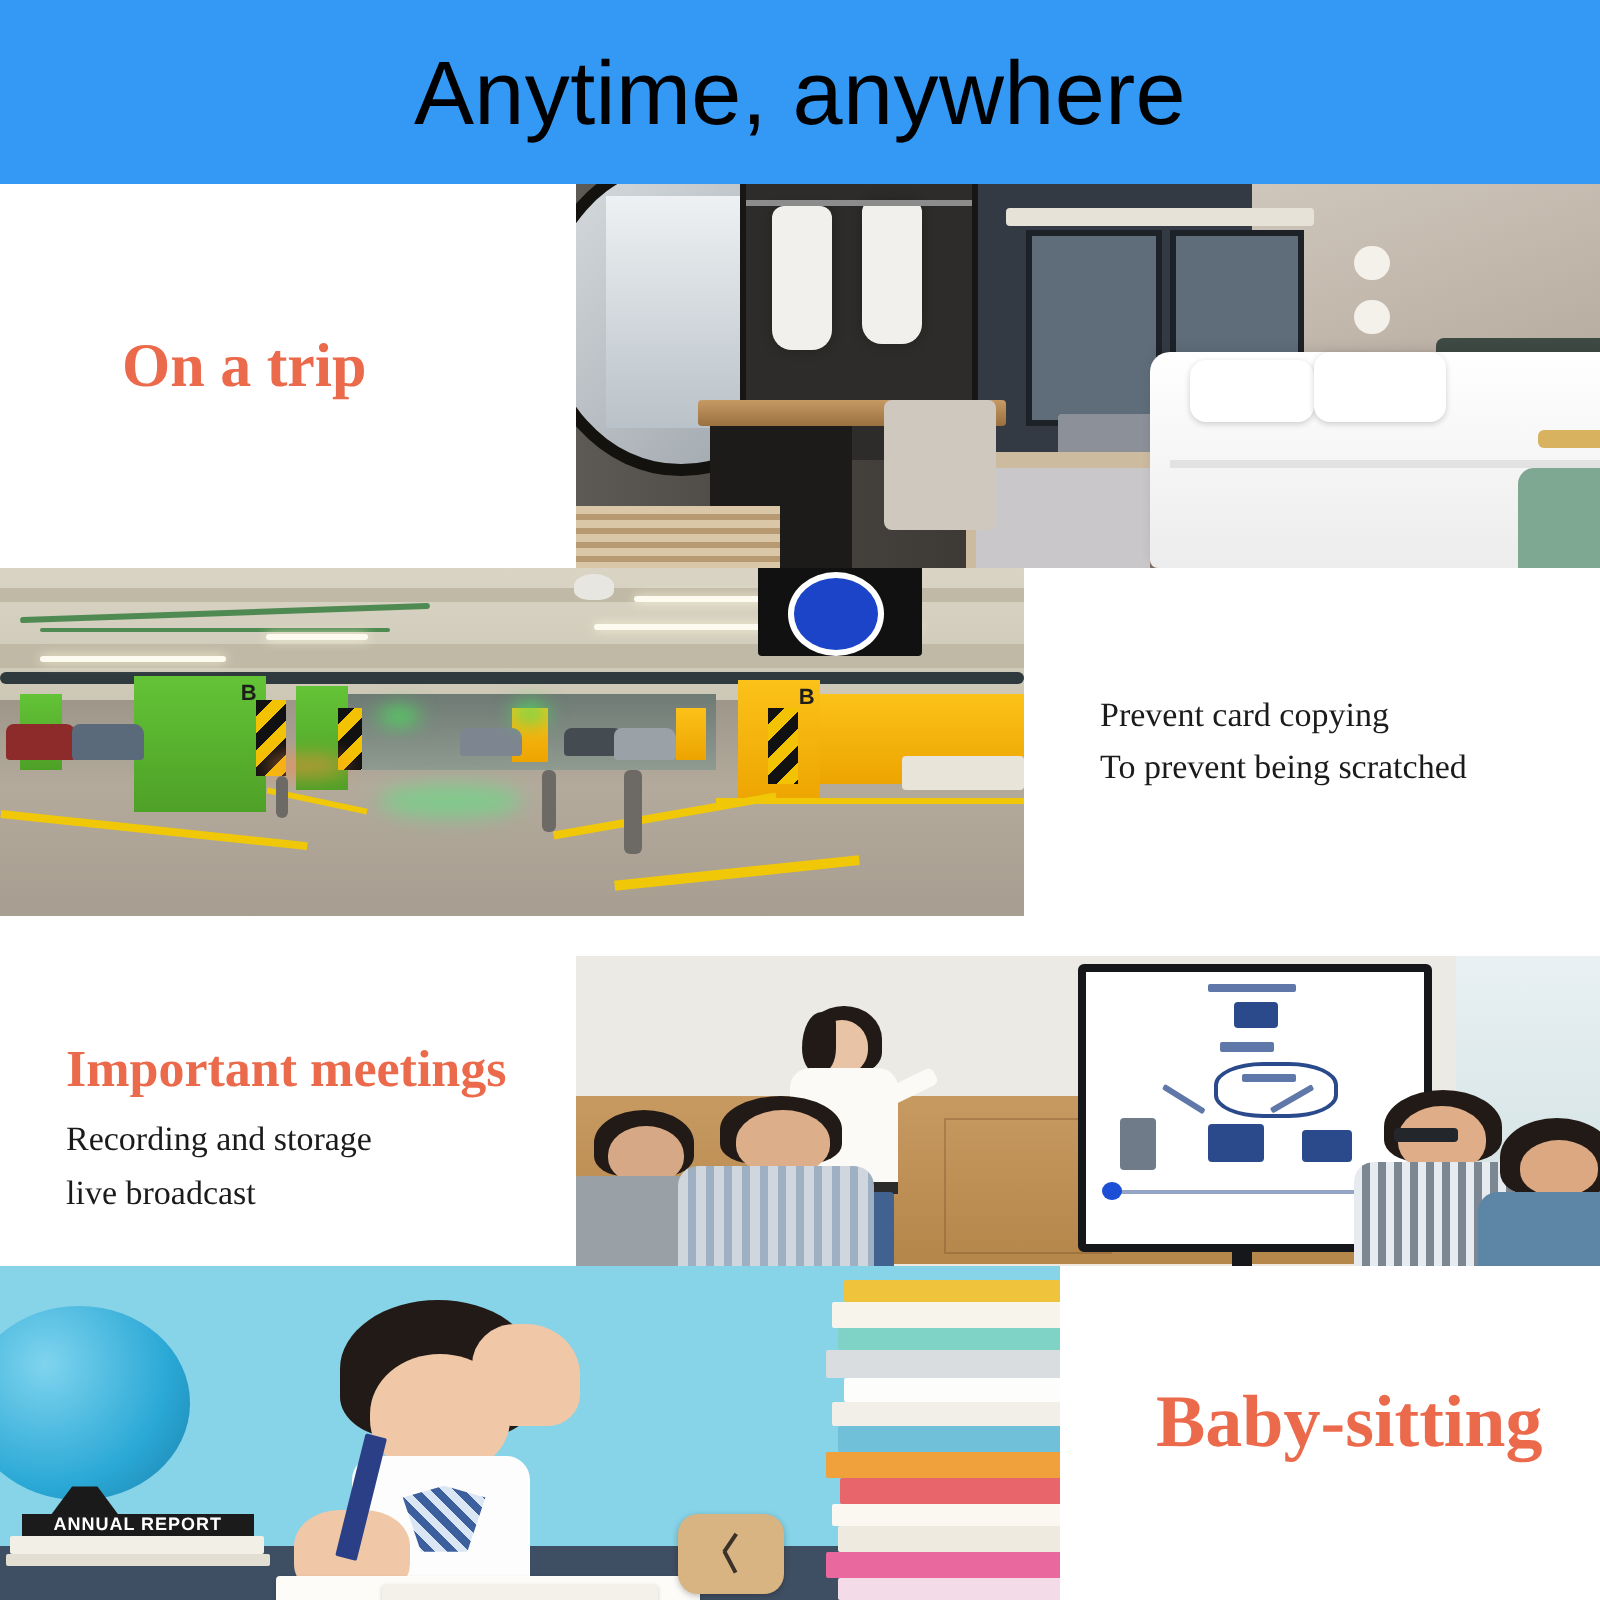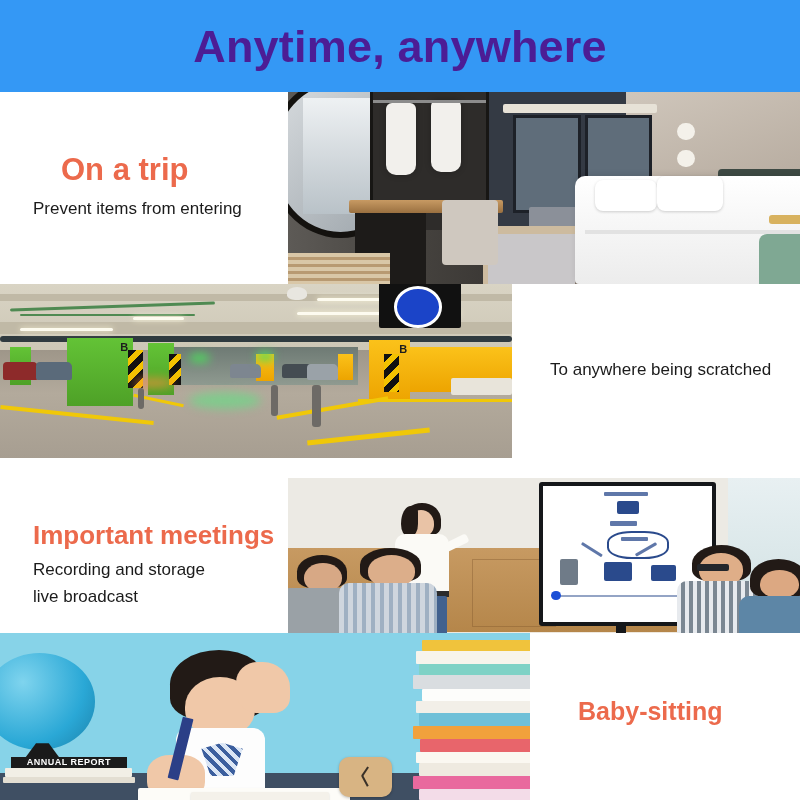--- a/index.html
+++ b/index.html
@@ -3,43 +3,43 @@
 <meta charset="utf-8">
 <style>
   html,body{margin:0;padding:0;background:#fff;}
   body{width:800px;height:800px;overflow:hidden;
        font-family:"Liberation Sans","DejaVu Sans",sans-serif;}
   .page{position:relative;width:800px;height:800px;background:#ffffff;}
 
   
   .banner{position:absolute;left:0;top:0;width:800px;height:92px;
           background:#3498f5;display:flex;align-items:center;justify-content:center;}
-  .banner-title{color:#4c1d95;font-size:45px;font-weight:bold;letter-spacing:.2px;
+  .banner-title{color:#000000;font-size:45px;font-weight:normal;letter-spacing:.2px;
                 line-height:1;white-space:nowrap;}
 
   
   .row{position:absolute;left:0;width:800px;background:#ffffff;overflow:hidden;}
   .row-1{top:92px;height:192px;}
   .row-2{top:284px;height:174px;}
   .row-3{top:478px;height:175px;}
   .row-4{top:633px;height:167px;}
 
   .photo{position:absolute;top:0;height:100%;overflow:hidden;}
   .photo-right{right:0;}
   .photo-left{left:0;}
 
   .copy{position:absolute;top:0;height:100%;display:flex;flex-direction:column;
-        justify-content:center;box-sizing:border-box;}
+        justify-content:center;box-sizing:border-box;font-family:Liberation Serif, serif;}
   .copy-left{left:0;padding-left:33px;}
   .copy-right{right:0;padding-left:38px;}
   .heading{color:#ec6a4c;font-weight:bold;line-height:1.1;margin:0 0 9px 0;}
   .h-trip{font-size:31px;padding-left:28px;}
   .h-park{font-size:25px;}
   .h-meet{font-size:26px;}
-  .h-baby{font-size:25px;padding-left:10px;}
+  .h-baby{font-size:37px;padding-left:10px;}
   .body-line{color:#1b1b1b;font-size:17px;line-height:1.55;white-space:nowrap;}
   .body-center{text-align:center;}
   .tight{margin-top:-1px;}
 
   
   .fill{position:absolute;}
 
   
   .hr-wallL{left:0;top:0;width:40%;height:100%;
             background:linear-gradient(90deg,#5d5a56,#46433f 60%,#3b3835);}
@@ -188,21 +188,20 @@
       <div class="hr-sconce" style="left:76%;top:16%;width:3.4%;height:9%;"></div>
       <div class="hr-sconce" style="left:76%;top:30%;width:3.4%;height:9%;"></div>
 
       <div class="fill hr-side"></div>
       <div class="fill hr-lamp"></div>
       <div class="fill hr-bench"></div>
     </div>
 
     <div class="copy copy-left" style="width:288px;">
       <div class="heading h-trip">On a trip</div>
-      <div class="body-line">Prevent items from entering</div>
     </div>
   </div>
 
   <div class="row row-2">
 
     <div class="photo photo-left" style="width:512px;">
       <div class="fill pk-floor"></div>
       <div class="fill pk-ceil"></div>
       <div class="fill pk-far"></div>
 
@@ -252,21 +251,22 @@
       <div class="pk-yline" style="left:60%;top:86%;width:24%;height:3%;transform:rotate(-6deg);"></div>
       <div class="pk-yline" style="left:70%;top:66%;width:30%;height:2%;"></div>
 
       <div class="pk-bollard" style="left:53%;top:58%;width:1.3%;height:18%;"></div>
       <div class="pk-bollard" style="left:61%;top:58%;width:1.6%;height:24%;"></div>
       <div class="pk-bollard" style="left:27%;top:60%;width:1.2%;height:12%;"></div>
       <div class="fill" style="left:88%;top:54%;width:12%;height:10%;background:#e8e4da;border-radius:2px;"></div>
     </div>
 
     <div class="copy copy-right" style="width:288px;">
-      <div class="body-line tight">To anywhere being scratched</div>
+      <div class="body-line">Prevent card copying</div>
+      <div class="body-line tight">To prevent being scratched</div>
     </div>
   </div>
 
   <div class="row row-3">
 
     <div class="photo photo-right" style="width:512px;">
       <div class="fill mt-wallTop"></div>
       <div class="fill mt-wood"></div>
       <div class="mt-woodpanel" style="left:20%;top:48%;width:9%;height:30%;background:#d9cdb6;"></div>
       <div class="mt-woodpanel" style="left:36%;top:46%;width:16%;height:38%;"></div>

